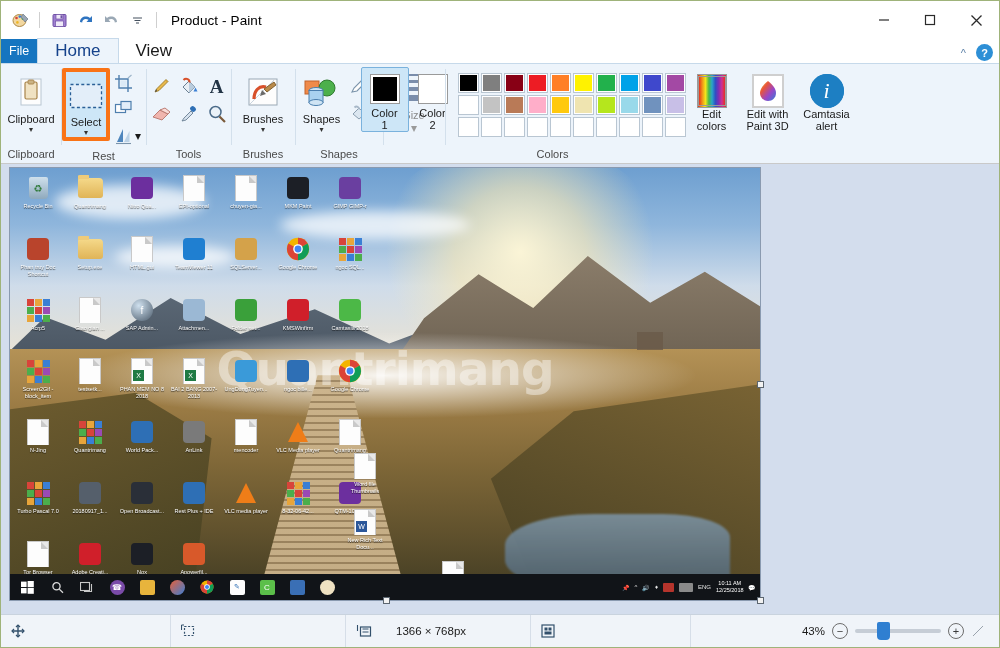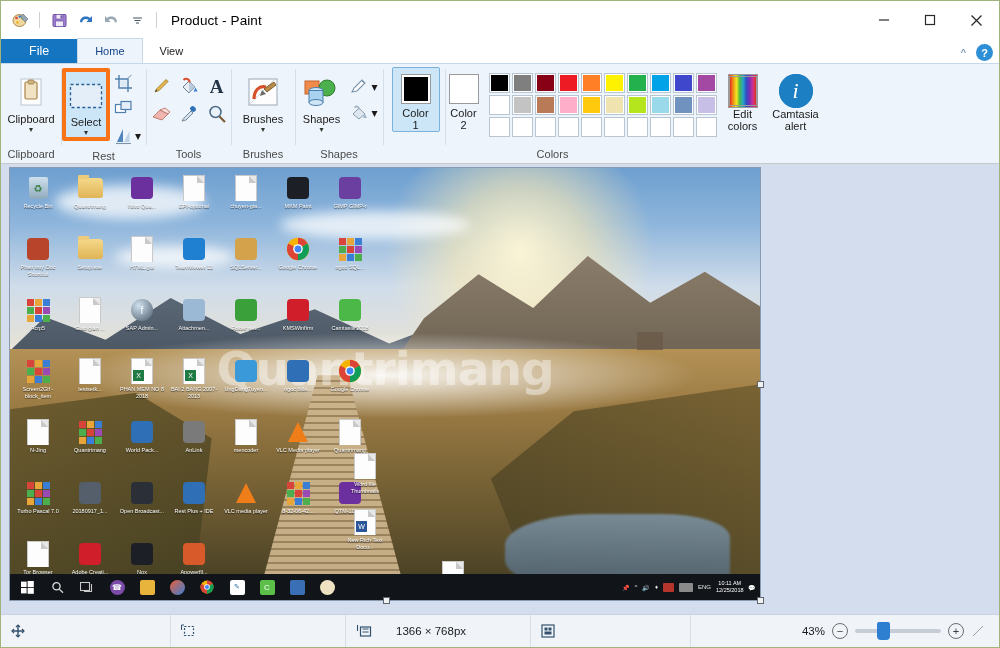--- a/index.html
+++ b/index.html
@@ -23,22 +23,22 @@
   .qat-sep { width:1px; height:16px; background:#cfcfcf; margin:0 4px; }
   .title-text { margin-left:10px; font-size:13.5px; color:#000; letter-spacing:.1px; }
   .wincontrols { position:absolute; right:0; top:0; height:38px; display:flex; }
   .wc { width:46px; height:38px; display:flex; align-items:center; justify-content:center; }
   .wc svg { display:block; }
 
   
   .tabstrip { height:24px; background:#fff; display:flex; align-items:flex-end;
               position:relative; flex:none; }
   .tab { height:24px; padding:12px 17px; display:flex; align-items:center;
-         font-size:11px; color:#1a1a1a; }
-  .tab.file { background:#1675c0; color:#fff; font-size:12.5px; padding:0 28px; height:24px;margin-top:32px; }
+         font-size:17px; color:#1a1a1a; }
+  .tab.file { background:#1675c0; color:#fff; font-size:12.5px; padding:0 8px; height:24px;margin-top:32px; }
   .tab.active { background:#edf4fb; border:1px solid #c6d9ea; border-bottom:none;
                 color:#15428b; }
   .ribbon-right { position:absolute; right:6px; bottom:2px; display:flex;
                   align-items:center; gap:10px; }
   .chev { color:#5a7fa6; font-size:11px; }
   .helpbtn { width:17px; height:17px; border-radius:50%; background:#2d8fd6;
              color:#fff; font-size:11px; display:flex; align-items:center;
              justify-content:center; font-weight:bold; }
 
   
@@ -568,20 +568,41 @@
         <div class="bigbtn editcolors" style="width:50px;padding-top:6px">
           <span class="ic" style="height:34px">
               <i class="ic" style="display:block;width:30px;height:30px;border:1px solid #9a9a9a;background:linear-gradient(90deg,#e63020 0%,#ef8f18 12%,#f2e51c 25%,#46b84a 38%,#2aa5c9 50%,#2f4fc4 63%,#7b2fb5 75%,#cf2f92 88%,#e63020 100%)"></i>
             </span>
           <span class="lb">
             <span>Edit</span><br>
             <span>colors</span>
           </span>
         </div>
 
+        <div class="bigbtn p3dbtn" style="width:62px;padding-top:6px">
+          <span class="ic" style="height:34px">
+            <span class="ic" style="width:32px;height:32px;border:1px solid #cfcfcf;background:#fff;display:flex;align-items:center;justify-content:center;">
+              <svg width="20" height="22" viewBox="0 0 20 22">
+                <path d="M10 1 C15 5 18 9 18 13 C18 17.5 14.5 21 10 21 C5.5 21 2 17.5 2 13 C2 9 5 5 10 1 Z" fill="url(#p3g)"></path>
+                <defs>
+                    <linearGradient id="p3g" x1="0" y1="0" x2="1" y2="1">
+                  <stop offset="0%" stop-color="#f2c63c"></stop>
+                      <stop offset="30%" stop-color="#e8553a"></stop>
+                  <stop offset="62%" stop-color="#9a45c8"></stop>
+                      <stop offset="100%" stop-color="#2f7fd5"></stop>
+                </linearGradient>
+                  </defs>
+              </svg>
+            </span>
+          </span>
+          <span class="lb">
+            <span>Edit with</span><br>
+            <span>Paint 3D</span>
+          </span>
+        </div>
 
         <div class="bigbtn alertbtn" style="width:56px;padding-top:6px">
           <span class="ic" style="height:34px">
             <span class="ic" style="width:34px;height:34px;border-radius:50%;background:#1d7fc3;color:#fff;display:flex;align-items:center;justify-content:center;font-family:'Liberation Serif',serif;font-size:22px;font-style:italic;">i</span>
           </span>
           <span class="lb">
             <span>Camtasia</span><br>
             <span>alert</span>
           </span>
         </div>

